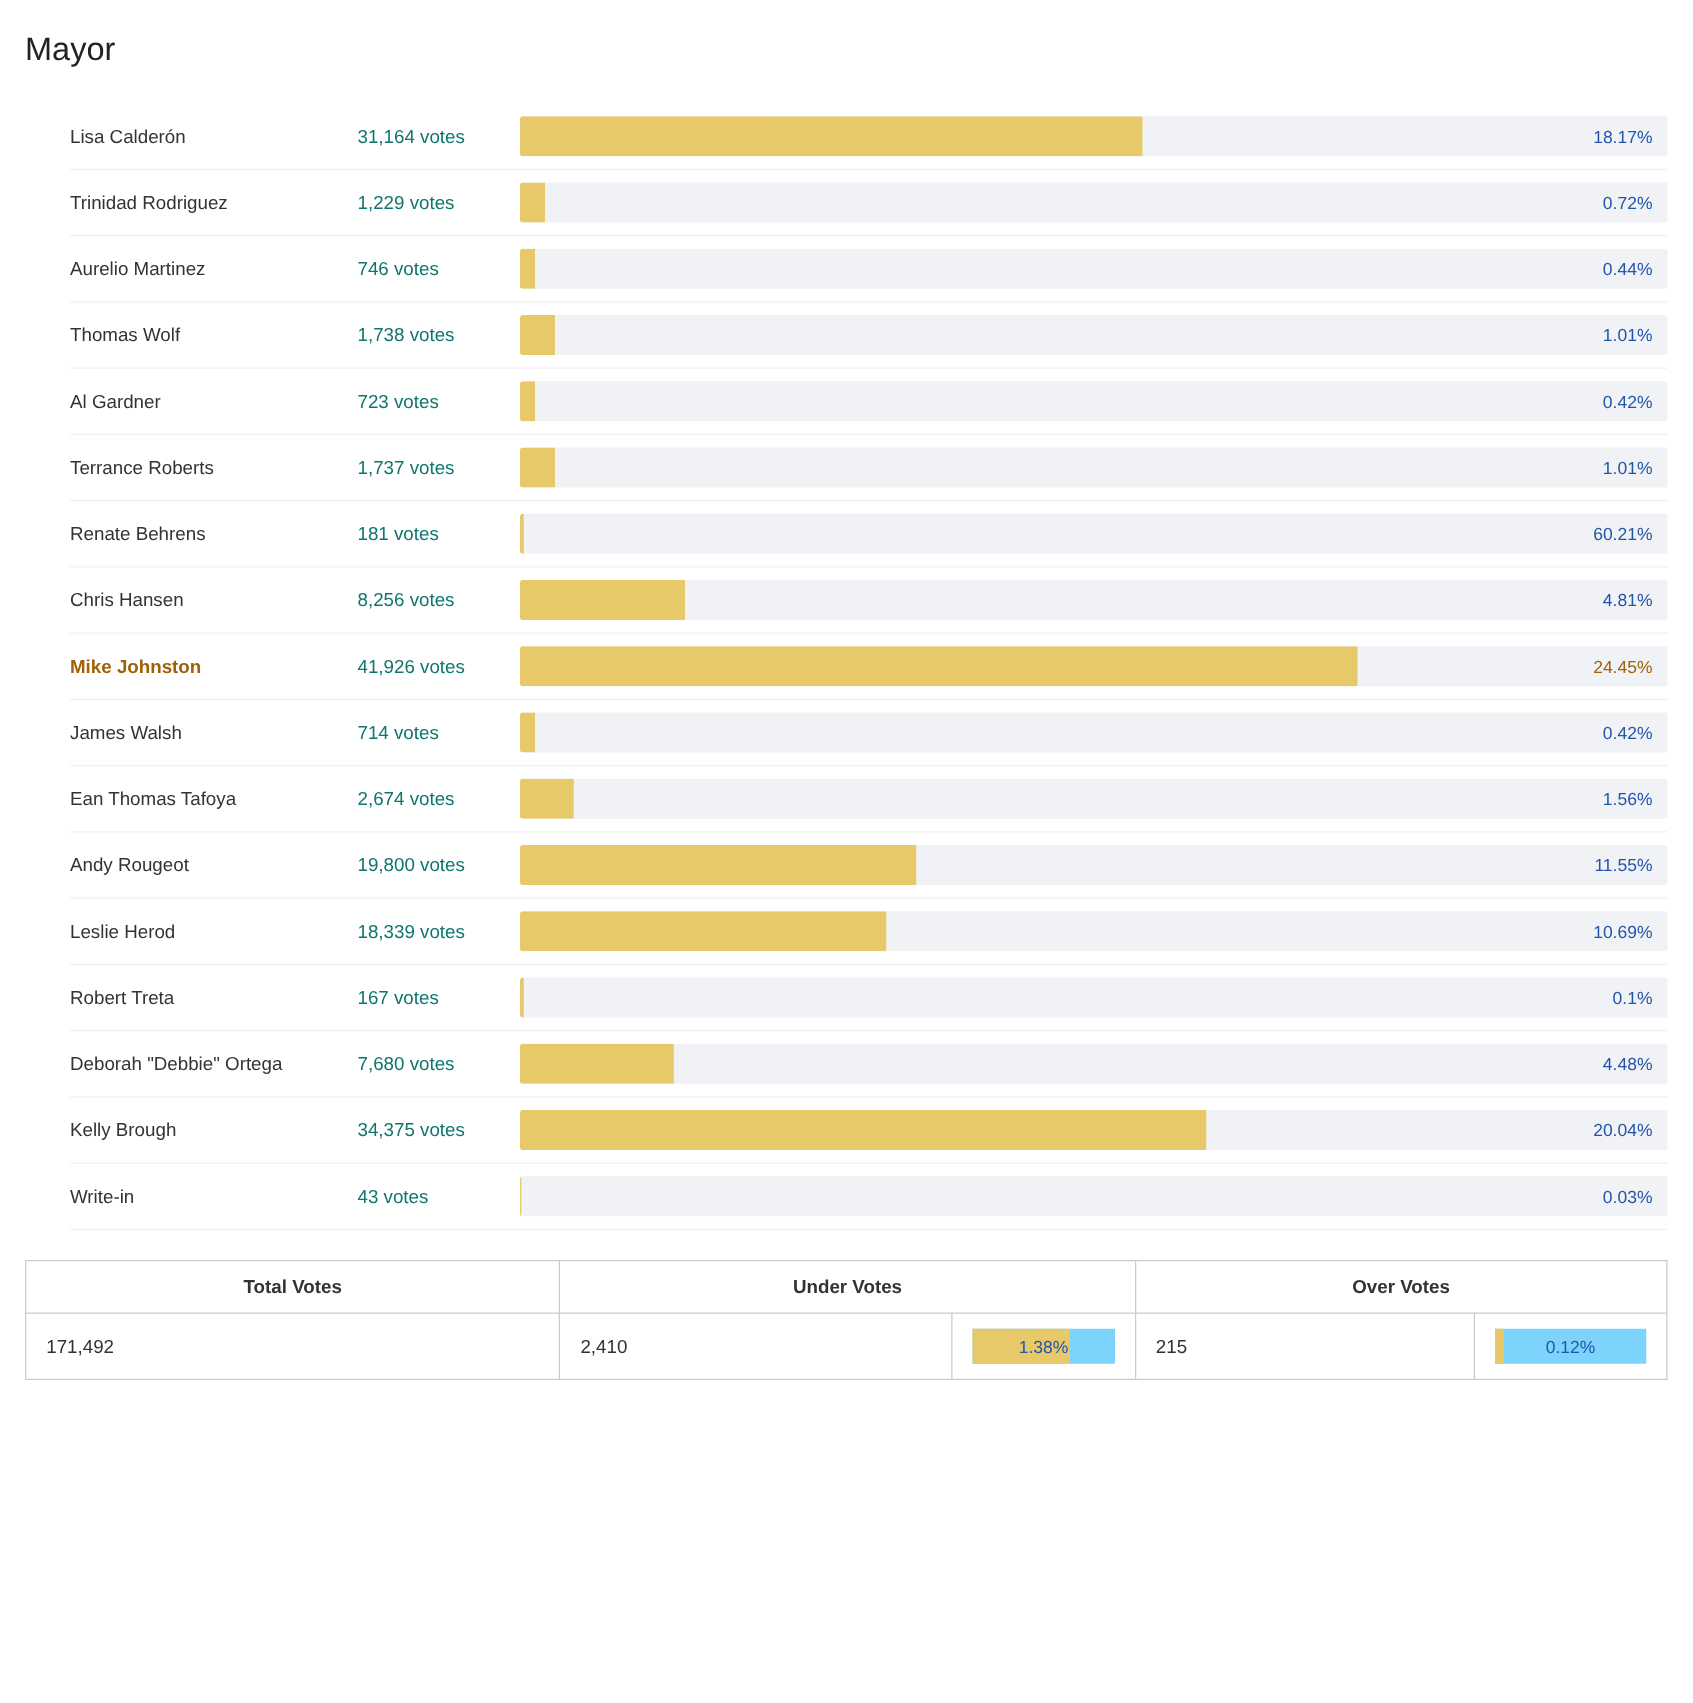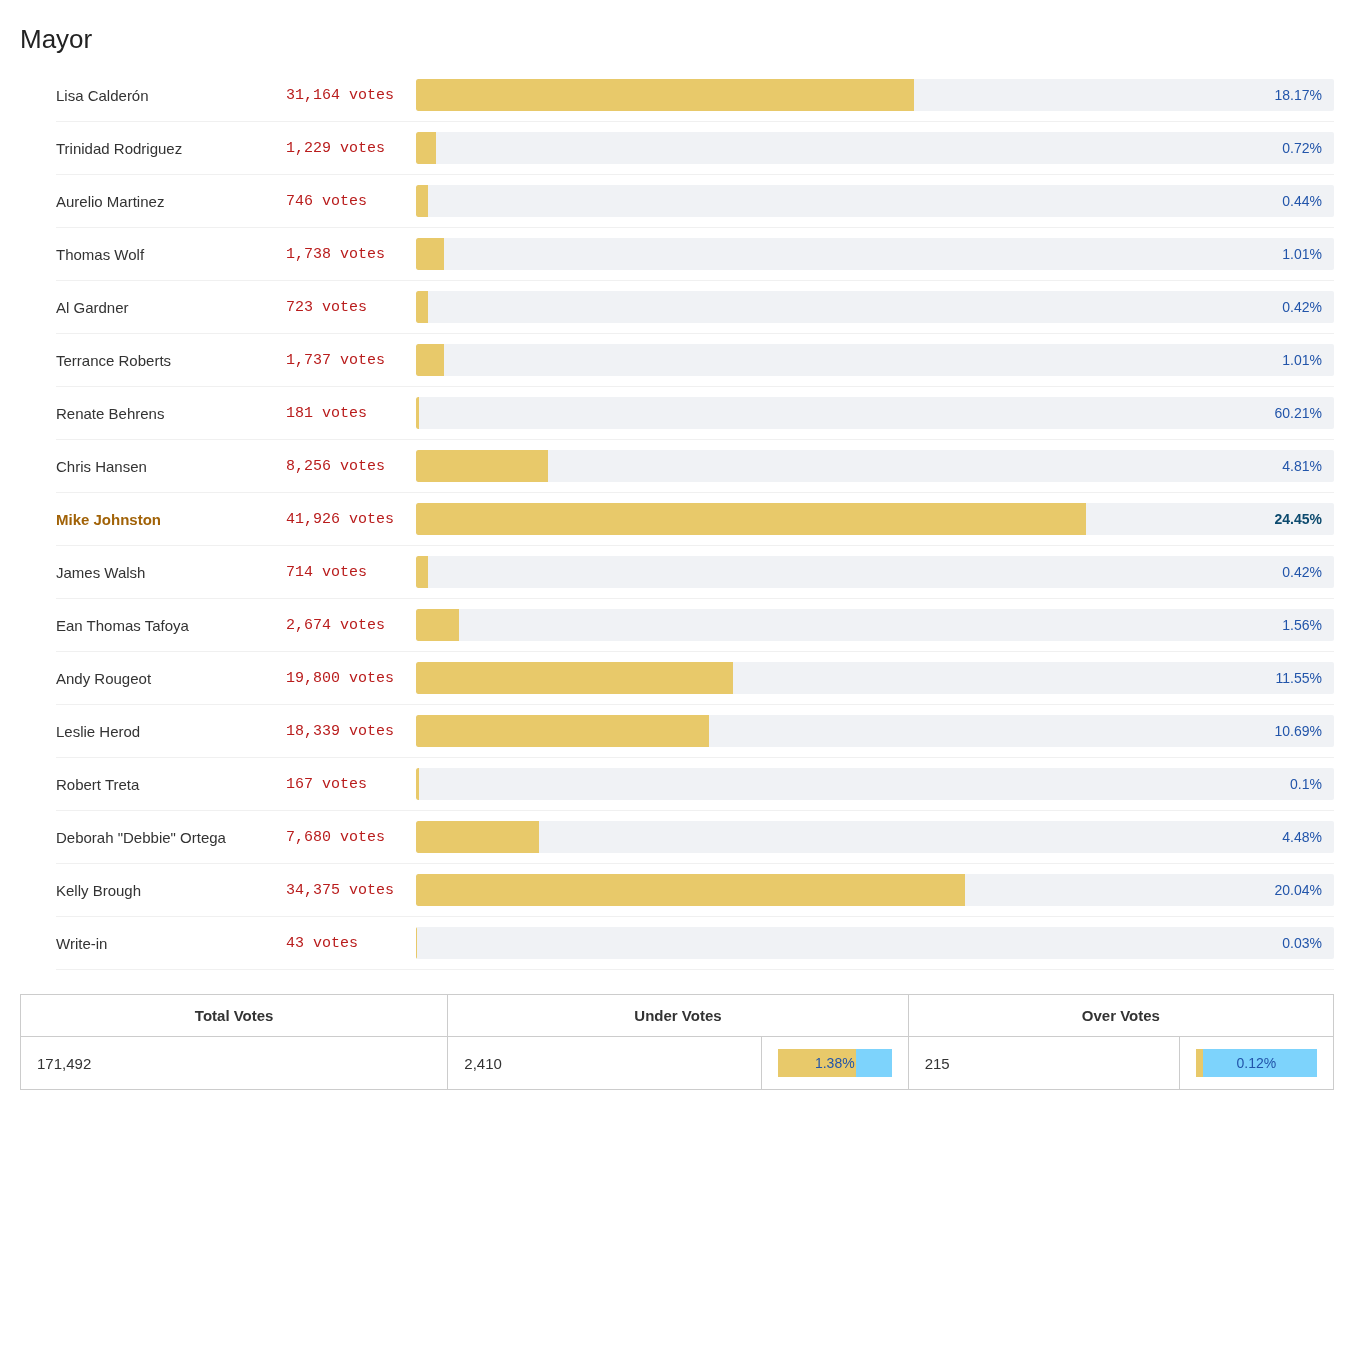--- a/index.html
+++ b/index.html
@@ -6,21 +6,21 @@
     body {
       font-family: -apple-system, BlinkMacSystemFont, 'Segoe UI', Arial, sans-serif;
       background: #fff;
       color: #333;
       padding: 24px 20px;
       font-size: 15px;
     }
     h1 {
       font-size: 26px;
       font-weight: 500;
-      margin-bottom: 14px;
+      margin-bottom: 28px;
       color: #222;
     }
     .candidate-row {
       display: flex;
       align-items: center;
       padding: 10px 0;
       border-bottom: 1px solid #f0f0f0;
       margin-left: 36px;
     }
     .candidate-name {
@@ -29,23 +29,22 @@
       color: #333;
       font-size: 15px;
     }
     .candidate-name.winner {
       font-weight: 700;
       color: #a16207;
     }
     .candidate-votes {
       width: 130px;
       flex-shrink: 0;
-      color: #b91c1c;
-      font-size: 15px;
-      font-family: Liberation Mono, monospace;
+      color: #0f766e;
+      font-size: 15px;
     }
     .bar-container {
       flex: 1;
       display: flex;
       align-items: center;
       background: #f0f2f5;
       height: 32px;
       border-radius: 2px;
       position: relative;
       overflow: hidden;
@@ -57,22 +56,22 @@
       border-radius: 2px 0 0 2px;
       flex-shrink: 0;
     }
     .bar-pct {
       position: absolute;
       right: 12px;
       color: #2255aa;
       font-size: 14px;
     }
     .bar-pct.winner {
-      font-weight: 700;
-      color: #0c4a6e;
+      font-weight: 400;
+      color: #a16207;
     }
 
     
     .summary-table {
       margin-top: 24px;
       border: 1px solid #ccc;
       border-collapse: collapse;
       width: 100%;
     }
     .summary-table th {

